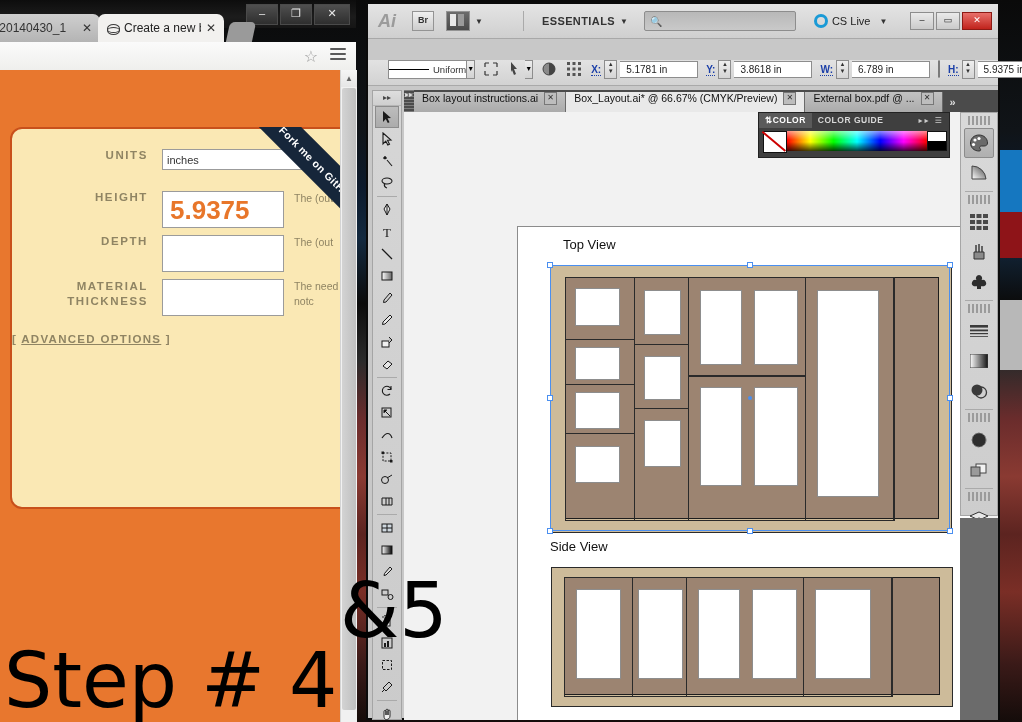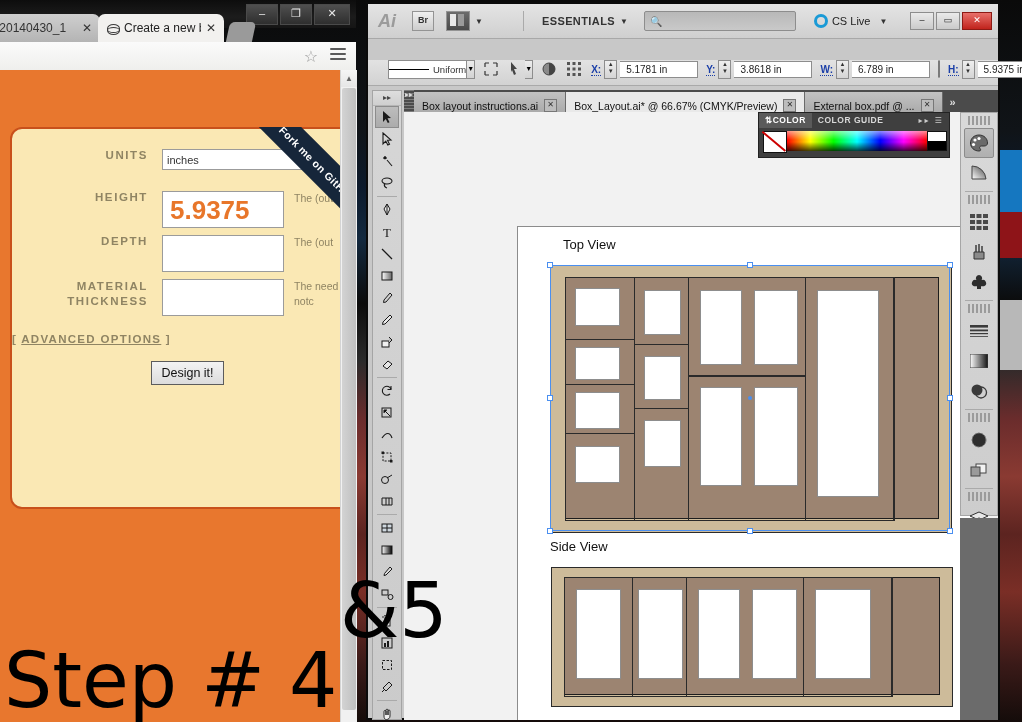--- a/index.html
+++ b/index.html
@@ -135,21 +135,21 @@
   .tool{height:22px;display:flex;align-items:center;justify-content:center;position:relative;}
   .tool.sel{background:linear-gradient(180deg,#bdbdbd,#ababab);border:1px solid #8c8c8c;box-sizing:border-box;margin:0 2px;}
   .tool svg{display:block;}
   .tp-div{height:1px;background:#aaa;margin:2px 4px;}
 
   
   .ai-doctabs{position:absolute;left:36px;top:86px;width:594px;height:22px;
     background:#4b4b4b;display:flex;align-items:flex-end;}
   .doc-grip{width:10px;height:22px;background:repeating-linear-gradient(180deg,#7c7c7c 0 1px,transparent 1px 3px);
     color:#ddd;font-size:8px;text-align:center;}
-  .doc-tab{height:20px;padding:0 8px;display:flex;align-items:flex-end;gap:6px;
+  .doc-tab{height:20px;padding:0 8px;display:flex;align-items:flex-start;gap:6px;
     font-size:10.5px;color:#111;background:linear-gradient(180deg,#c2c2c2,#ababab);
     border-right:1px solid #6a6a6a;white-space:nowrap;}
   .doc-tab.active{background:#e9e9e9;}
   .doc-x{width:11px;height:11px;border:1px solid #777;background:#bdbdbd;
     font-size:8px;line-height:9px;text-align:center;color:#333;}
   .doc-more{padding:0 7px;font-size:11px;color:#ddd;line-height:20px;font-weight:bold;}
 
   
   .ai-canvas{position:absolute;left:36px;top:108px;width:594px;height:608px;background:#f2f2f2;overflow:hidden;}
   .artboard{position:absolute;left:113px;top:114px;width:462px;height:620px;background:#fff;border:1px solid #8c8c8c;}
@@ -265,23 +265,20 @@
 need
 notc</div>
         </div>
 
         <div class="advanced">
           <span>[</span>
           <u>ADVANCED OPTIONS</u>
           <span>]</span>
         </div>
 
-        <div class="designit-wrap">
-          <span class="designit">Design it!</span>
-        </div>
       </div>
 
       <div class="github-ribbon">
         <div class="band">Fork me on GitHub</div>
       </div>
     </div>
 
     <div class="step-text">Step # 4&amp;5</div>
   </div>
 

